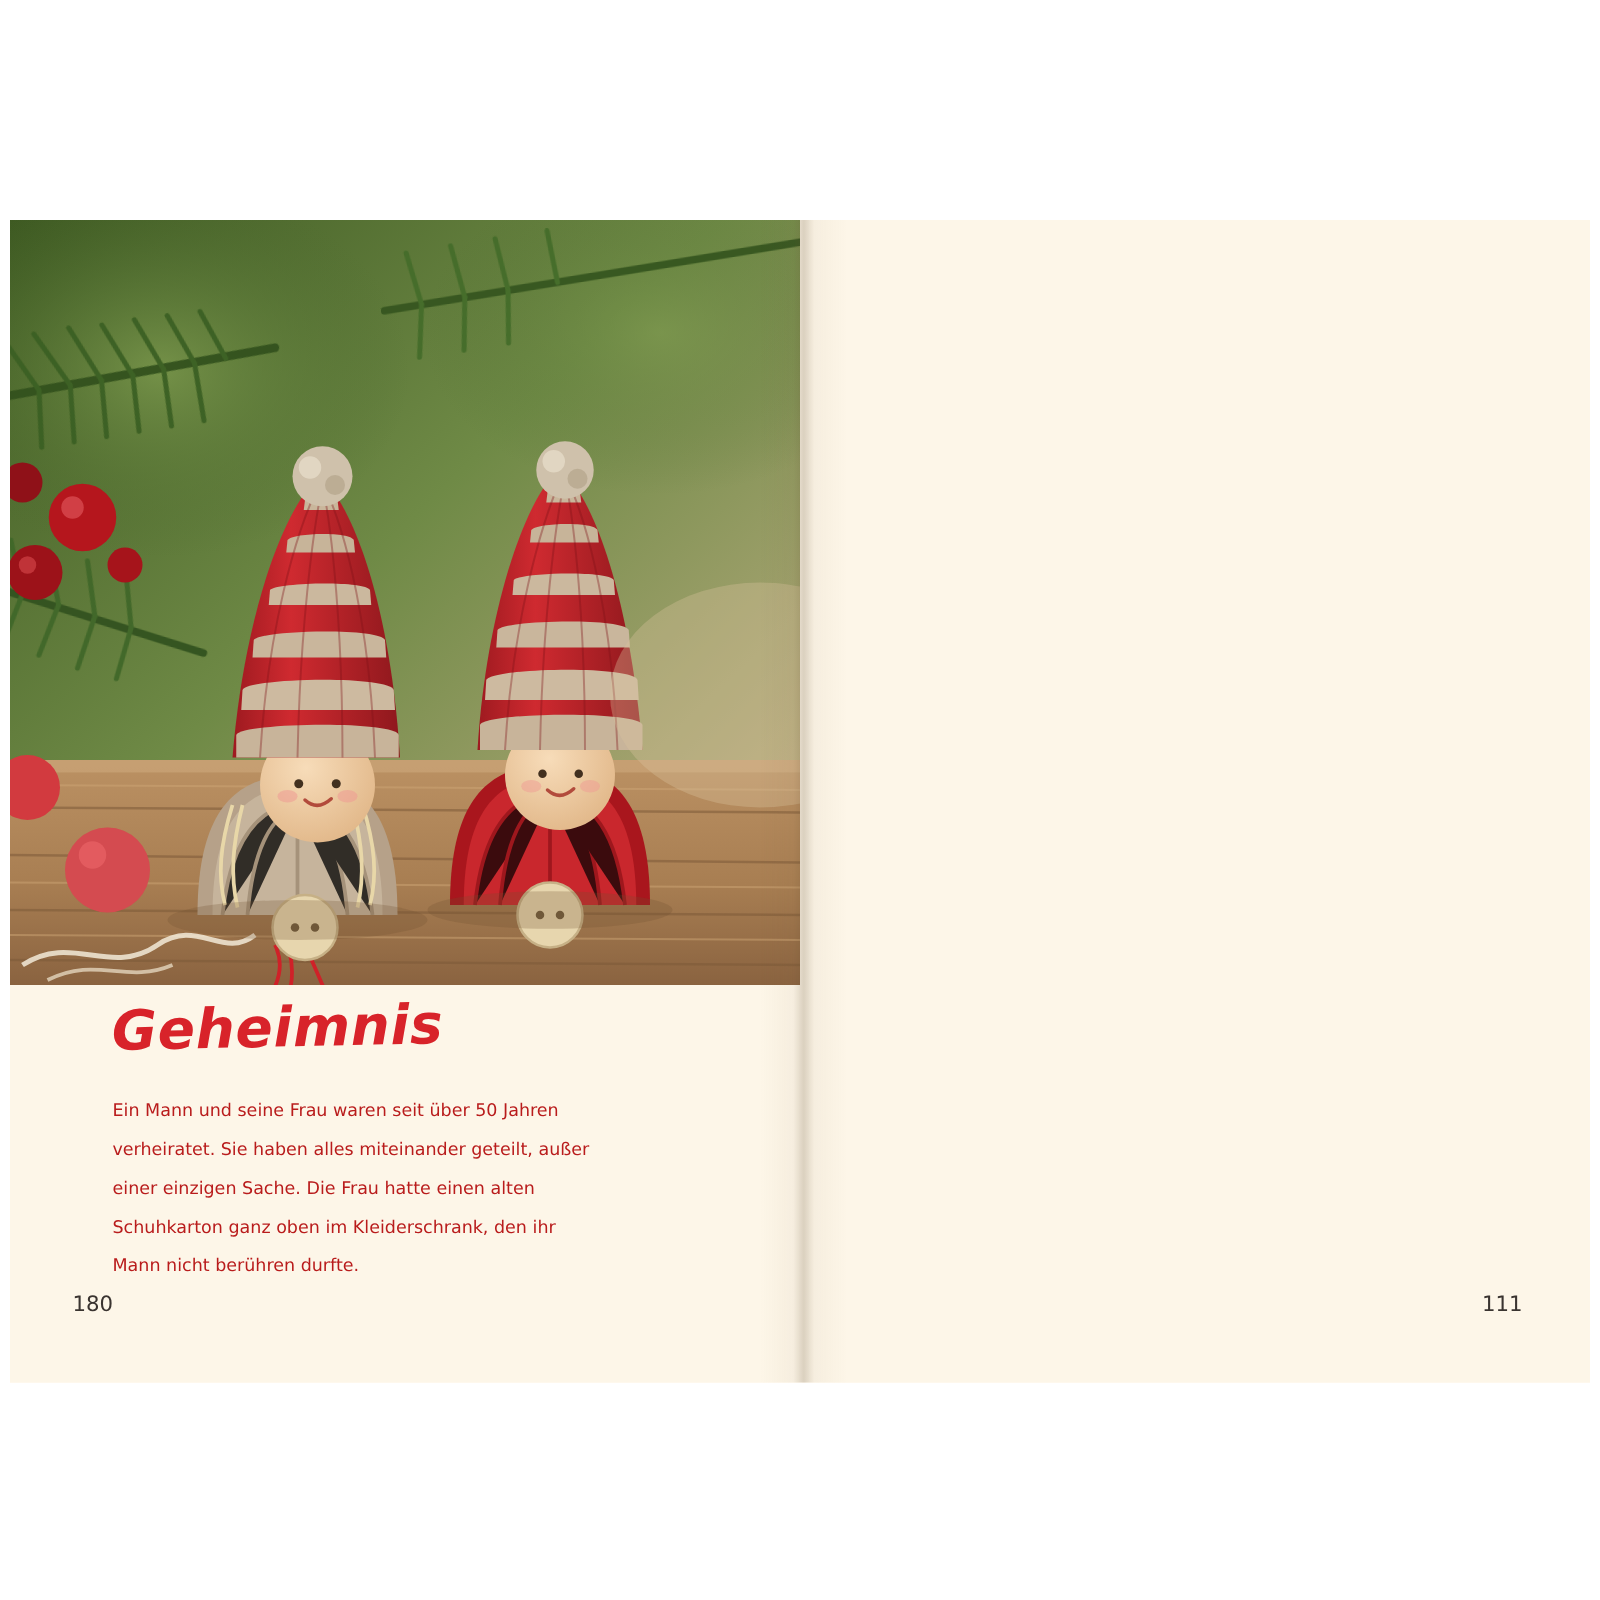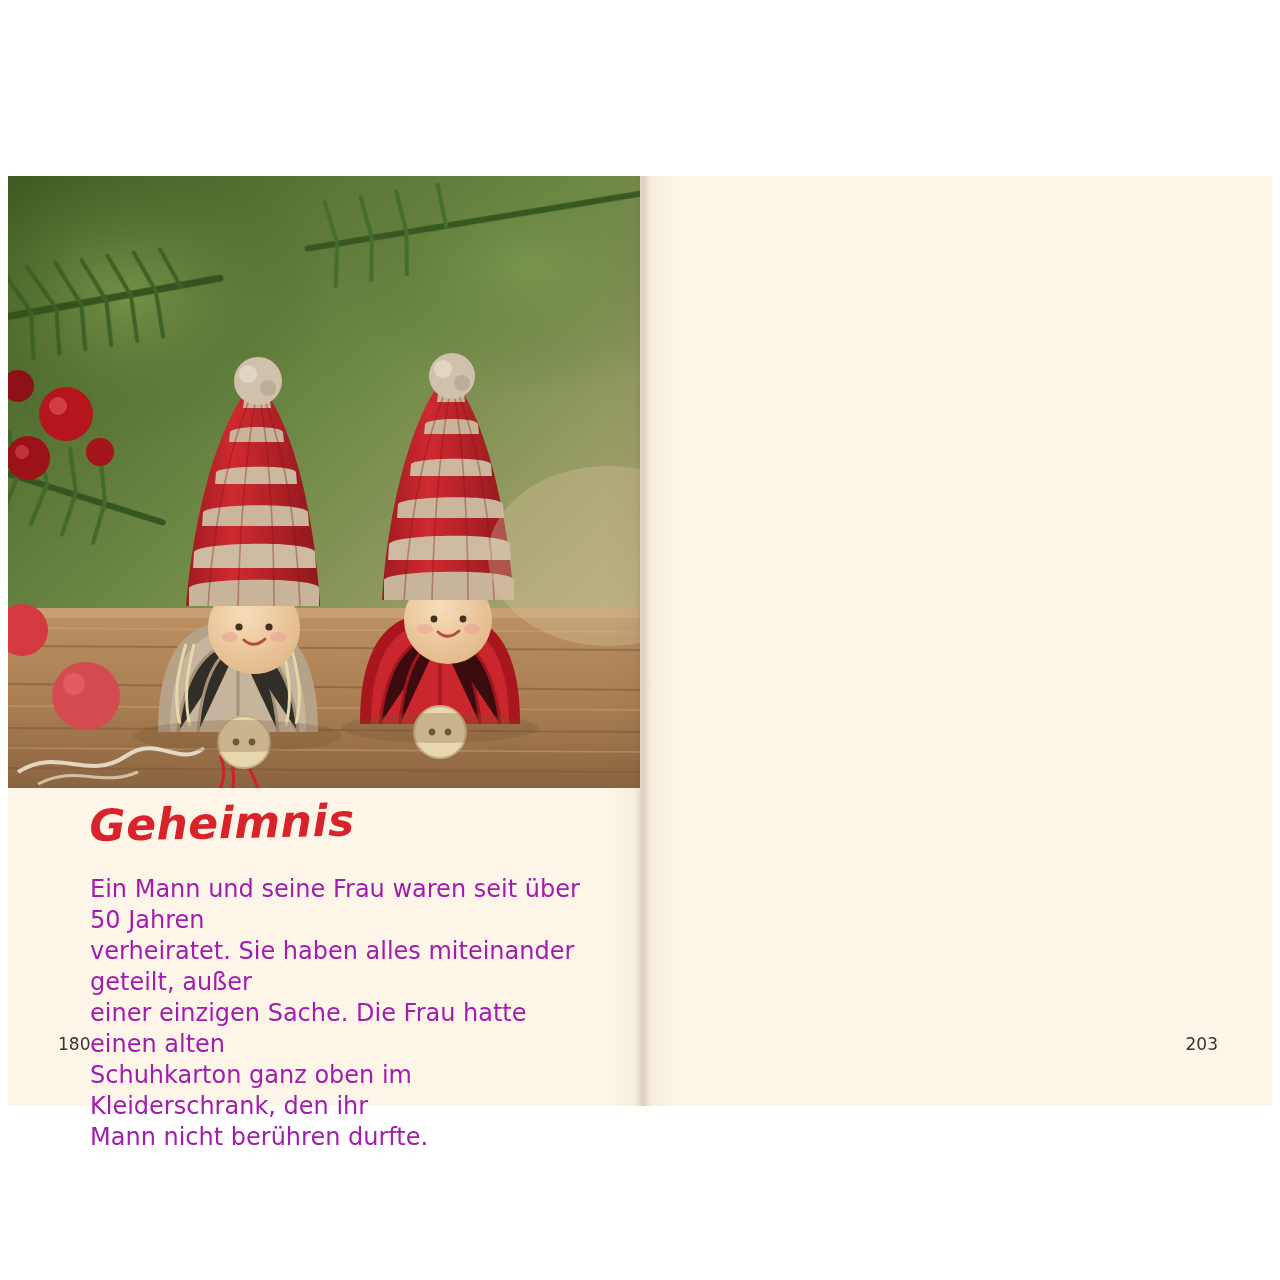--- a/index.html
+++ b/index.html
@@ -84,23 +84,23 @@
     font-style: italic;
     color: #d8232a;
     letter-spacing: 0.5px;
     margin: 0 0 26px 0;
     line-height: 1;
     transform: rotate(-1.2deg);
     transform-origin: left bottom;
   }
   .body-text {
     font-family: "DejaVu Sans", sans-serif;
-    font-size: 24px;
+    font-size: 14px;
     line-height: 31px;
-    color: #a21caf;
+    color: #b91c1c;
     margin: 0 0 26px 0;
     white-space: pre-line;
   }
 
   
   .folio {
     position: absolute;
     font-family: "DejaVu Sans", sans-serif;
     font-size: 17px;
     color: #3a3430;
@@ -348,18 +348,18 @@
 einer einzigen Sache. Die Frau hatte einen alten
 Schuhkarton ganz oben im Kleiderschrank, den ihr
 Mann nicht berühren durfte.</p>
       </div>
 
       <div class="folio folio-left">180</div>
     </div>
 
     <div class="page page-right">
 
-      <div class="folio folio-right">203</div>
+      <div class="folio folio-right">111</div>
     </div>
 
     <div class="gutter"></div>
   </div>
 </div>
 
 </body></html>

